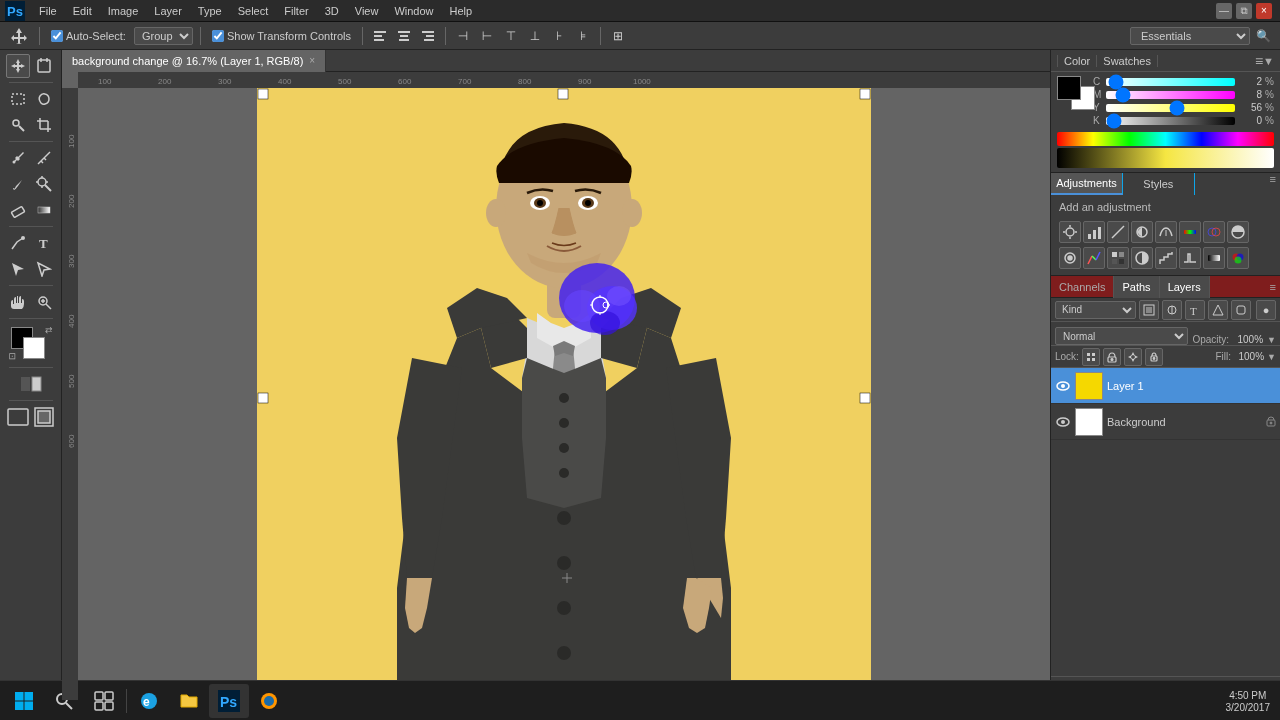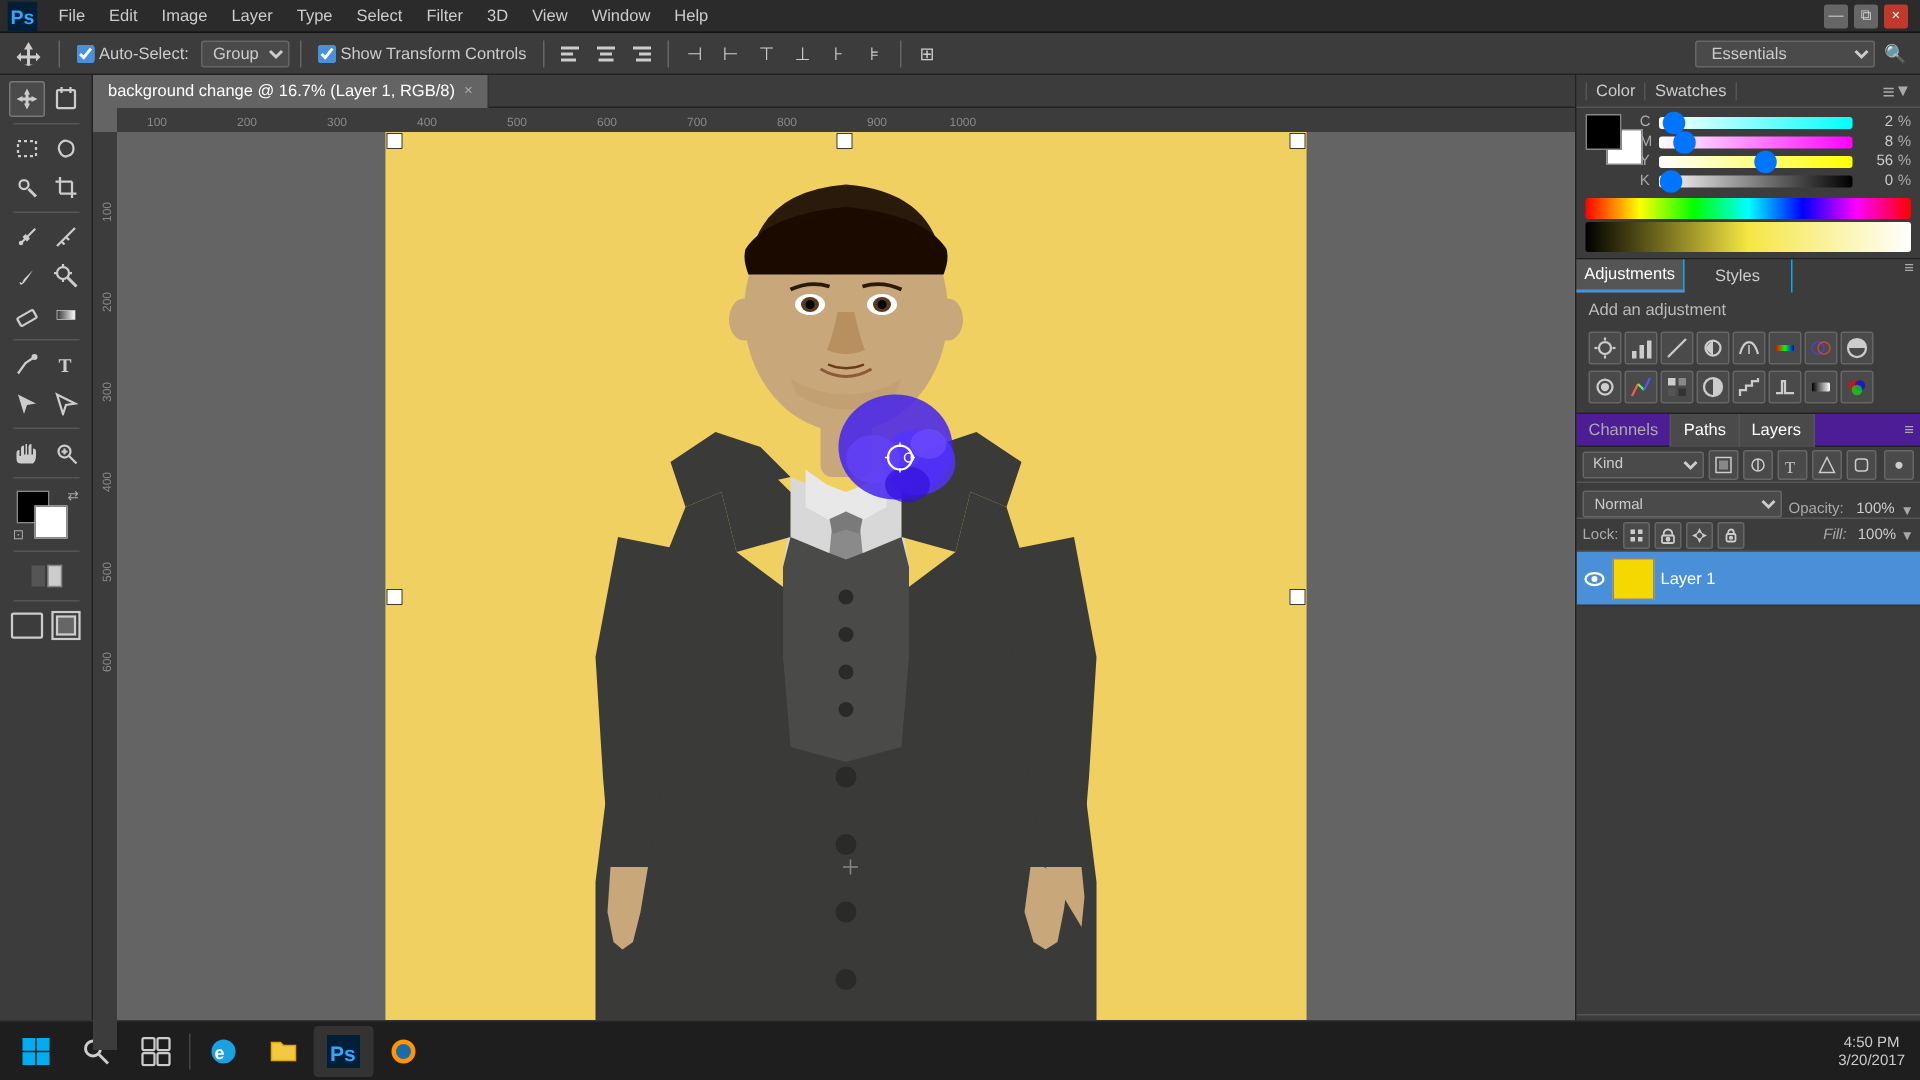--- a/index.html
+++ b/index.html
@@ -88,21 +88,21 @@
     .layers-options-row { display: flex; align-items: center; height: 24px; padding: 0 4px; gap: 3px; border-bottom: 1px solid #555; }
     .layers-kind-sel { background: #4a4a4a; border: 1px solid #666; color: #ccc; font-size: 10px; padding: 1px 2px; border-radius: 2px; height: 18px; flex: 1; }
     .layers-icon-btn { width: 20px; height: 20px; display: flex; align-items: center; justify-content: center; background: #4a4a4a; border: 1px solid #666; border-radius: 2px; cursor: pointer; font-size: 11px; color: #ccc; }
     .layers-mode-row { display: flex; align-items: flex-end; height: 24px; padding: 0 4px; gap: 4px; border-bottom: 1px solid #555; }
     .layers-mode-sel { background: #4a4a4a; border: 1px solid #666; color: #ccc; font-size: 10px; padding: 1px 3px; border-radius: 2px; height: 18px; flex: 1; }
     .layers-opacity-label { font-size: 10px; color: #aaa; }
     .layers-opacity-val { font-size: 10px; color: #ccc; width: 30px; text-align: right; }
     .layers-lock-row { display: flex; align-items: center; height: 22px; padding: 0 4px; gap: 3px; border-bottom: 1px solid #555; }
     .lock-label { font-size: 10px; color: #aaa; }
     .lock-icon-btn { width: 18px; height: 18px; display: flex; align-items: center; justify-content: center; background: #4a4a4a; border: 1px solid #666; border-radius: 2px; cursor: pointer; font-size: 11px; color: #ccc; }
-    .fill-label { font-size: 10px; color: #aaa; margin-left: auto; font-style: italic; }
+    .fill-label { font-size: 10px; color: #aaa; margin-left: auto; }
     .fill-val { font-size: 10px; color: #ccc; width: 30px; text-align: right; }
 
     .layers-list { flex: 1; overflow-y: auto; background: #3c3c3c; }
     .layer-item { display: flex; align-items: center; height: 36px; padding: 0 4px; gap: 4px; cursor: pointer; border-bottom: 1px solid #333; }
     .layer-item.active { background: #4a90d9; }
     .layer-visibility { width: 16px; height: 16px; display: flex; align-items: center; justify-content: center; cursor: pointer; font-size: 13px; color: #ccc; }
     .layer-thumb { width: 28px; height: 28px; border: 1px solid #666; background: #999; flex-shrink: 0; }
     .layer-name { font-size: 11px; color: #ccc; flex: 1; overflow: hidden; text-overflow: ellipsis; white-space: nowrap; }
     .layer-item.active .layer-name { color: #fff; }
     .layer-lock { font-size: 11px; color: #aaa; }
@@ -125,21 +125,21 @@
 
     
     ::-webkit-scrollbar { width: 8px; height: 8px; }
     ::-webkit-scrollbar-track { background: #3c3c3c; }
     ::-webkit-scrollbar-thumb { background: #666; border-radius: 4px; }
 
     
     .layer-thumb-photo2 { background: linear-gradient(135deg, #333 0%, #888 50%, #444 100%); }
 
     
-    .cpanel-tabs { display: flex; align-items: center; height: 22px; background: #4c1d95; border-bottom: 1px solid #222; }
+    .cpanel-tabs { display: flex; align-items: center; height: 22px; background: #7f1d1d; border-bottom: 1px solid #222; }
     .cpanel-tab { padding: 0 8px; font-size: 11px; color: #aaa; cursor: pointer; height: 22px; display: flex; align-items: center; border-right: 1px solid #555; }
     .cpanel-tab.active { color: #fff; background: #4a4a4a; }
 
     .adj-panel-content { padding: 4px 6px; }
   </style>
 </head>
 <body>
 
 <div id="menu-bar">
   <div class="ps-logo">
@@ -838,20 +838,38 @@
             <svg width="14" height="14" viewBox="0 0 14 14" fill="none">
                 <ellipse cx="7" cy="7" rx="6" ry="4" stroke="#fff" stroke-width="1.5"></ellipse>
                 <circle cx="7" cy="7" r="2" fill="#fff"></circle>
               </svg>
           </div>
           <div class="layer-thumb" style="background:#f5d800; border:1px solid #888;">
           </div>
           <span class="layer-name">Layer 1</span>
         </div>
 
+        <div class="layer-item">
+          <div class="layer-visibility">
+            <svg width="14" height="14" viewBox="0 0 14 14" fill="none">
+                <ellipse cx="7" cy="7" rx="6" ry="4" stroke="#ccc" stroke-width="1.5"></ellipse>
+                <circle cx="7" cy="7" r="2" fill="#ccc"></circle>
+              </svg>
+          </div>
+          <div class="layer-thumb" style="background:#ffffff; border:1px solid #888;">
+          </div>
+          <span class="layer-name">Background</span>
+          <div class="layer-lock">
+            <svg width="10" height="12" viewBox="0 0 10 12" fill="none" stroke="#888" stroke-width="1">
+                <path d="M2,5 Q2,2 5,2 Q8,2 8,5"></path>
+                <rect x="1" y="5" width="8" height="6" rx="1"></rect>
+                <circle cx="5" cy="8" r="1" fill="#888"></circle>
+              </svg>
+          </div>
+        </div>
       </div>
 
       <div class="layers-footer">
         <div class="layers-footer-btn" title="Link layers">
           <svg width="14" height="14" viewBox="0 0 14 14" fill="none" stroke="#aaa" stroke-width="1.5">
               <path d="M5,7 Q5,4 8,4 L11,4 Q14,4 14,7 Q14,10 11,10 L8,10"></path>
               <path d="M9,7 Q9,4 6,4 L3,4 Q0,4 0,7 Q0,10 3,10 L6,10"></path>
             </svg>
         </div>
         <div class="layers-footer-btn" title="Add layer style" style="font-size:10px;font-style:italic;font-weight:bold;">fx</div>

